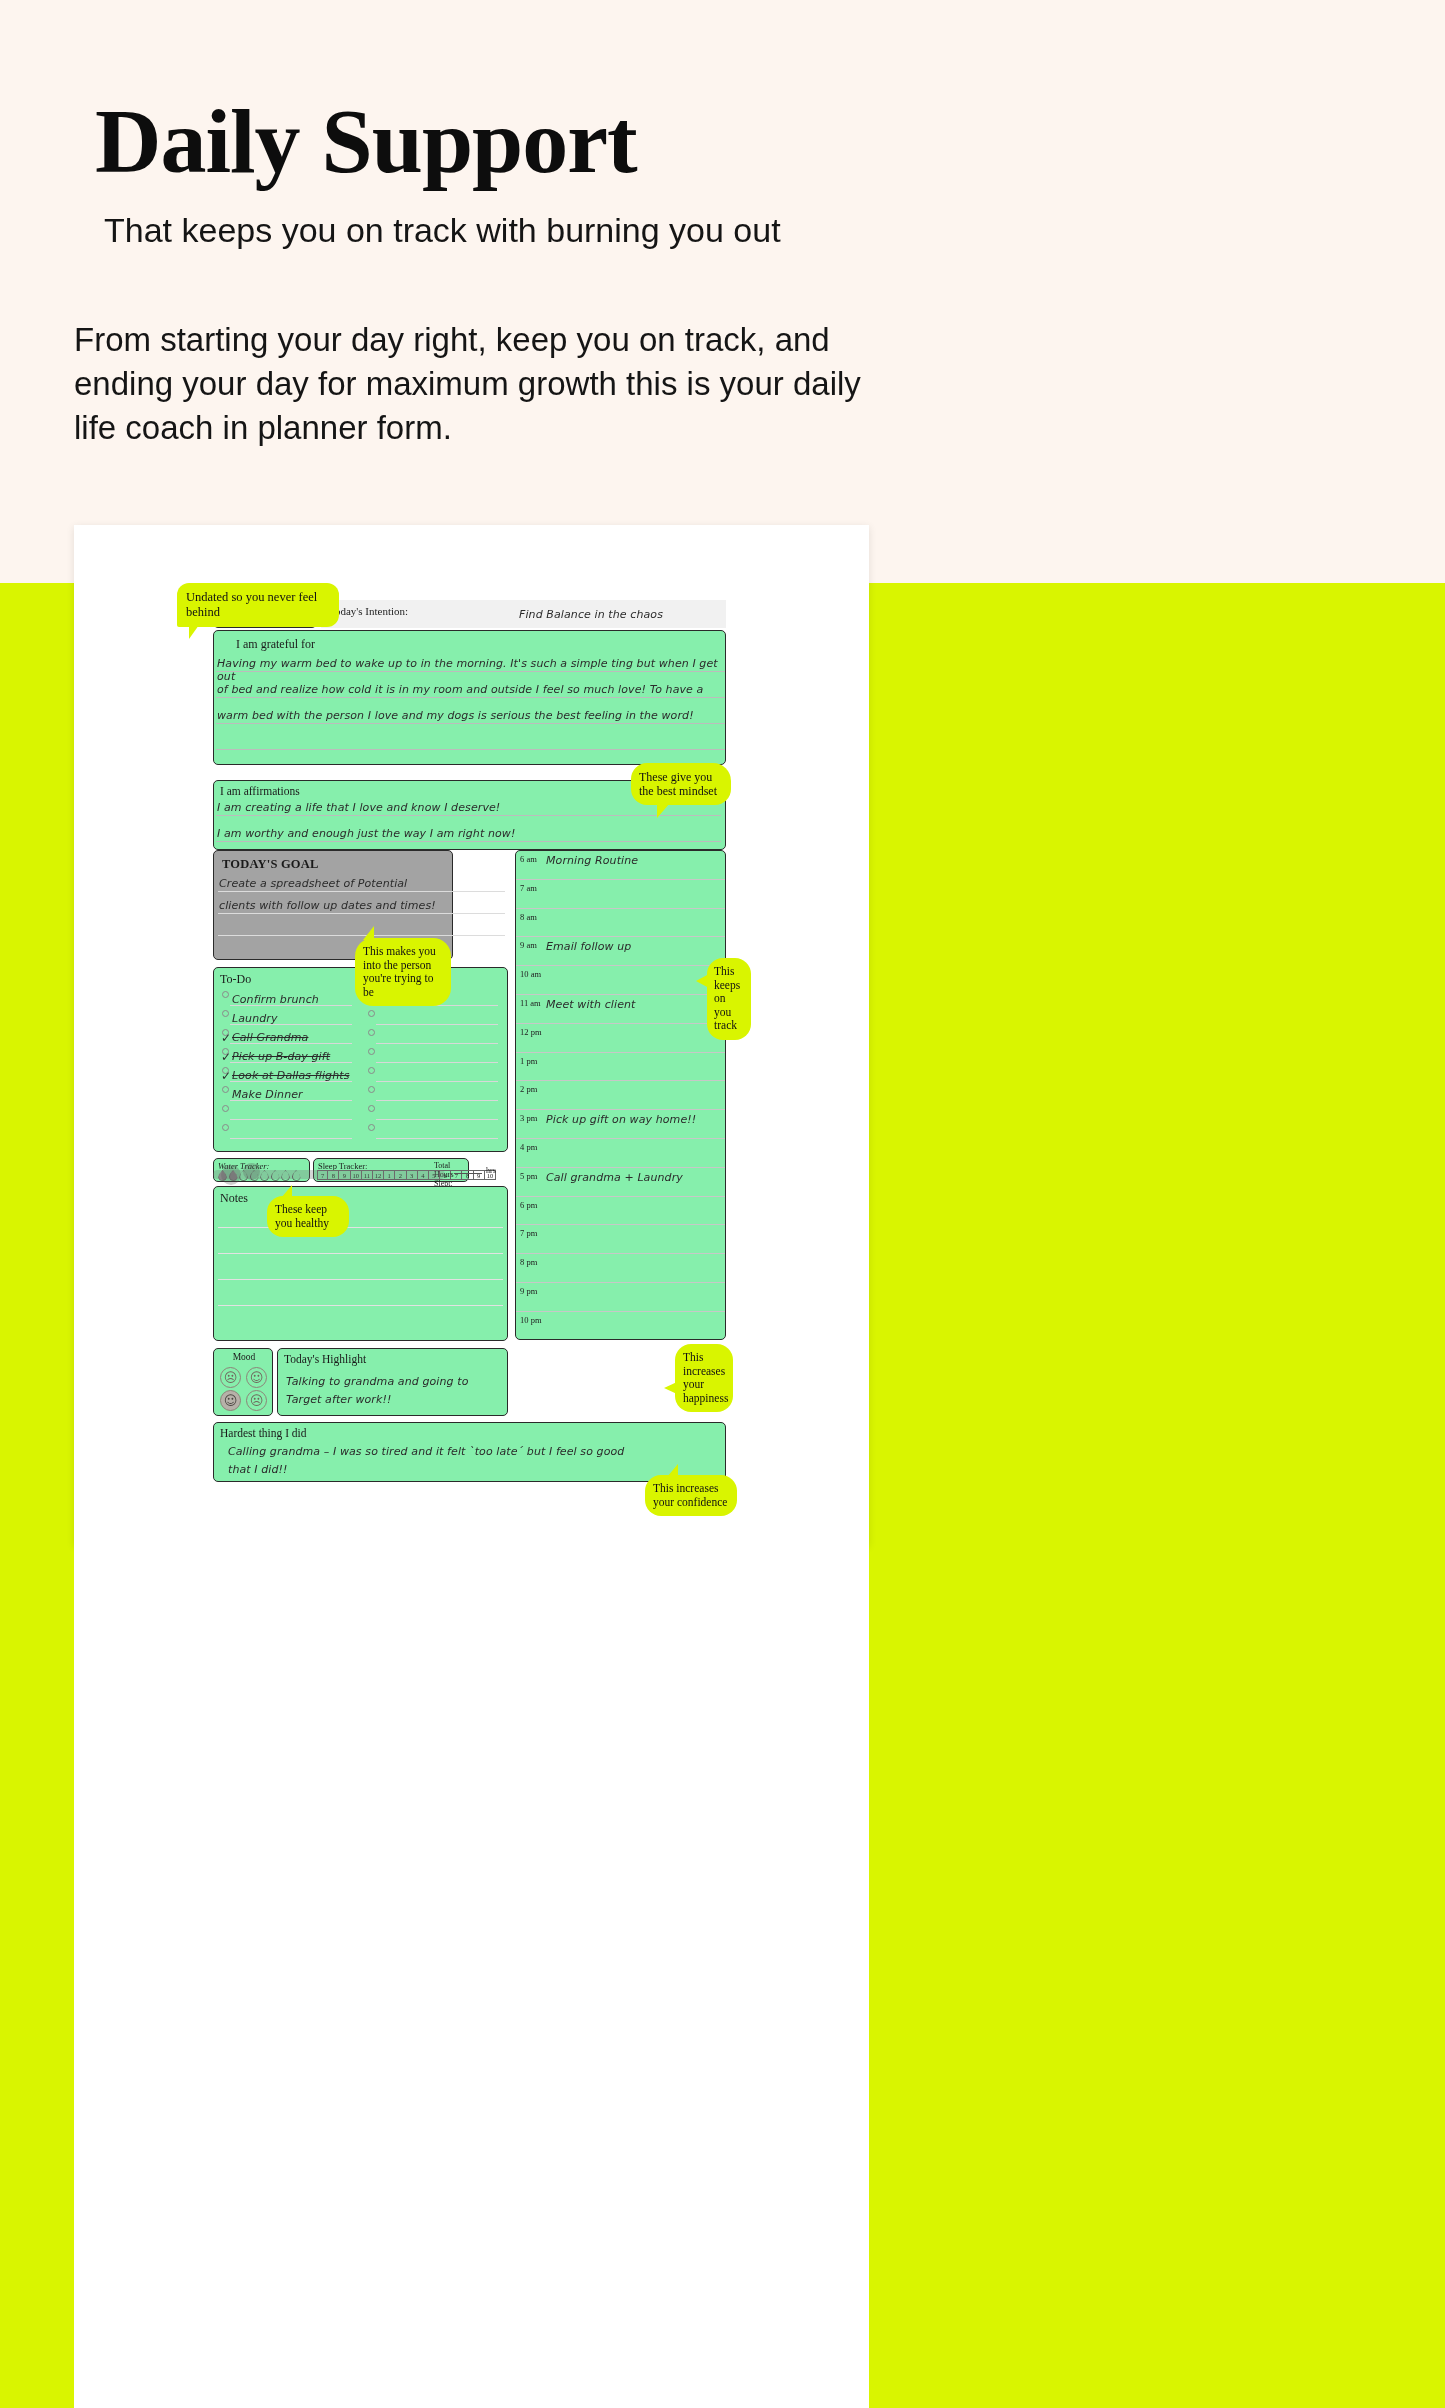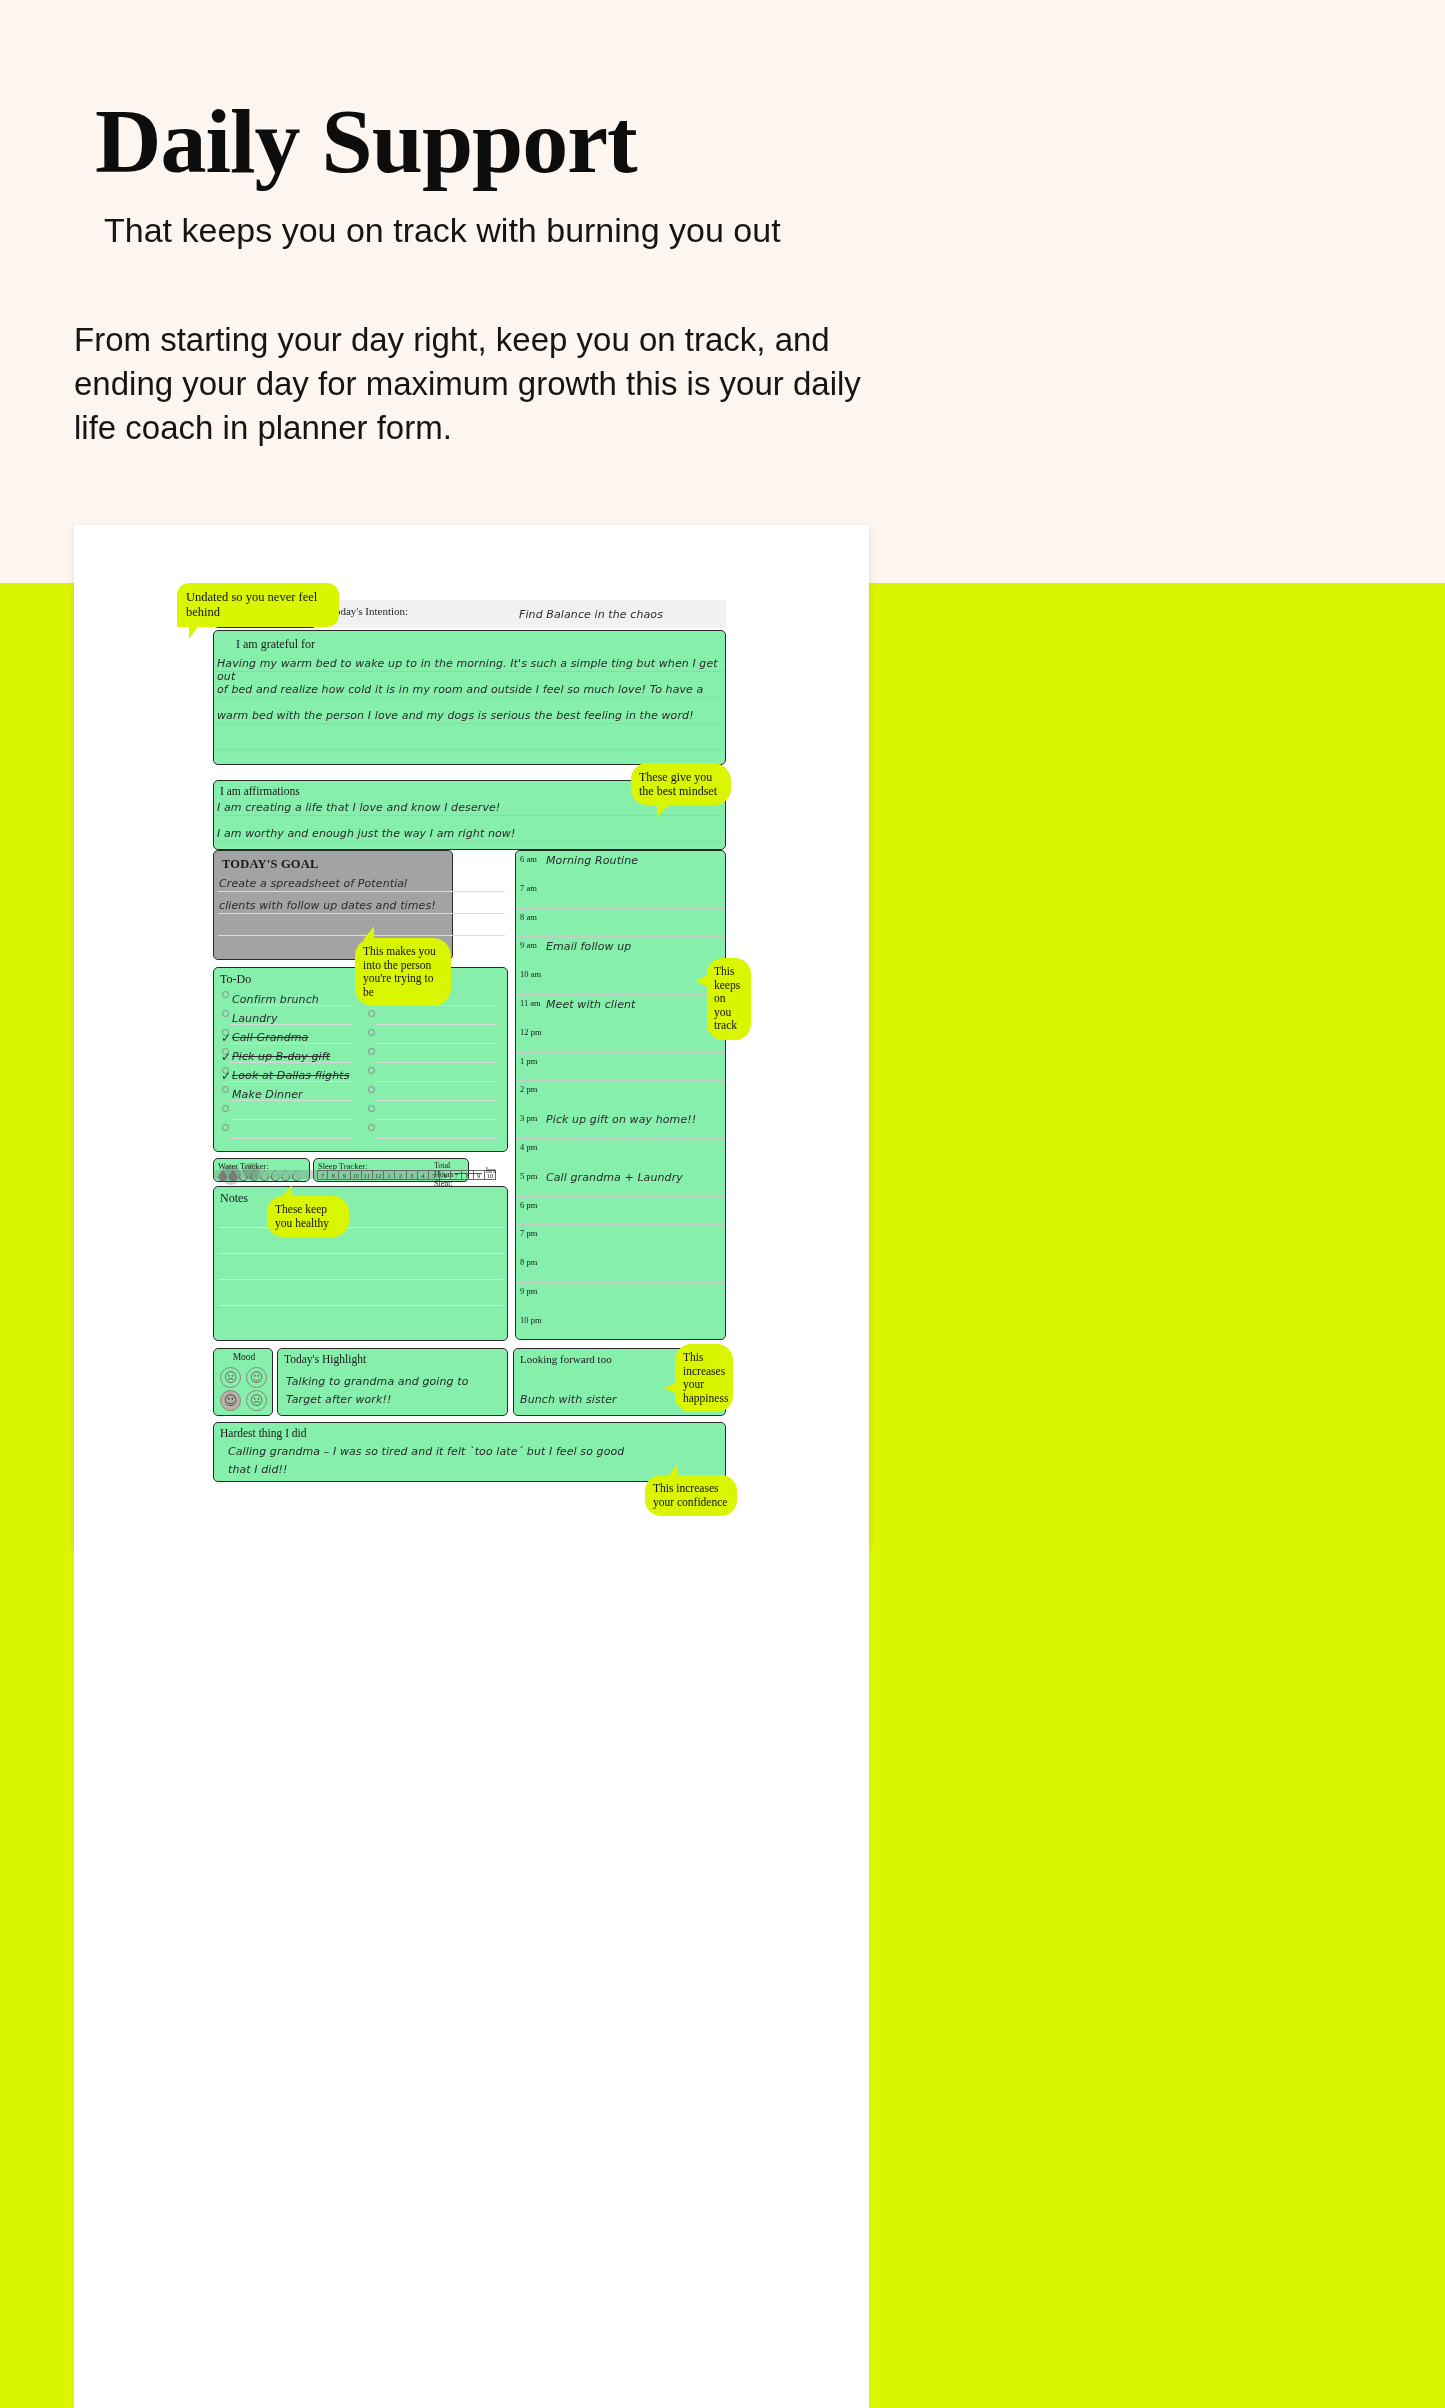--- a/index.html
+++ b/index.html
@@ -121,21 +121,21 @@
   .todo-txt { position: absolute; left: 12px; top: 3px; }
   .struck { text-decoration: line-through; text-decoration-thickness: 1px; }
   
   .sched { position: absolute; left: 302px; top: 250px; width: 211px; height: 490px; }
   .sched-row { position: relative; height: 28.8px; border-bottom: 1px solid #c7c7c7; }
   .sched-row:last-child { border-bottom: none; }
   .sched-h { position: absolute; left: 4px; top: 3px; font-size: 8.5px; color: #222; }
   .sched-e { position: absolute; left: 30px; top: 3px; }
   
   .trk { position: absolute; left: 0; top: 558px; width: 295px; height: 24px; }
-  .trk-water { position: absolute; left: 0; top: 0; width: 97px; height: 24px; }
+  .trk-water { position: absolute; left: 0; top: 0; width: 97px; height: 24px; font-style: italic; }
   .trk-sleep { position: absolute; left: 100px; top: 0; width: 156px; height: 24px; }
   .trk-t { font-size: 8.5px; position: absolute; left: 4px; top: 2px; }
   .drops { position: absolute; left: 4px; top: 11px; display: flex; gap: 1.5px; }
   .drop {
     width: 9px; height: 11px; border: 1px solid #555;
     border-radius: 50% 50% 50% 50% / 62% 62% 38% 38%;
     transform: rotate(0deg);
     clip-path: polygon(50% 0%, 88% 42%, 100% 72%, 80% 97%, 20% 97%, 0% 72%, 12% 42%);
   }
   .drop.filled { background: #8e8e8e; border-color: #6a6a6a; }
@@ -525,25 +525,20 @@
         <span class="face">☹</span>
       </div>
   </div>
 
   <div class="hl box">
     <div class="t">Today's Highlight</div>
     <div class="gtext hw" style="top:26px;left:8px">Talking to grandma and going to</div>
     <div class="gtext hw" style="top:44px;left:8px">Target after work!!</div>
   </div>
 
-  <div class="lf box">
-    <div class="t">Looking forward too</div>
-    <div class="gtext hw" style="top:26px;left:6px"></div>
-    <div class="gtext hw" style="top:44px;left:6px">Bunch with sister</div>
-  </div>
 
   <div class="hard box">
     <div class="t">Hardest thing I did</div>
     <div class="gtext hw" style="top:22px;left:14px">Calling grandma – I was so tired and it felt `too late´ but I feel so good</div>
     <div class="gtext hw" style="top:40px;left:14px">that I did!!</div>
   </div>
 
   <div class="scroll-strip"></div>
   <div class="smudge" style="left:8px; top:565px; width:20px; height:20px;"></div>
   <div class="smudge" style="left:30px; top:563px; width:17px; height:17px;"></div>

